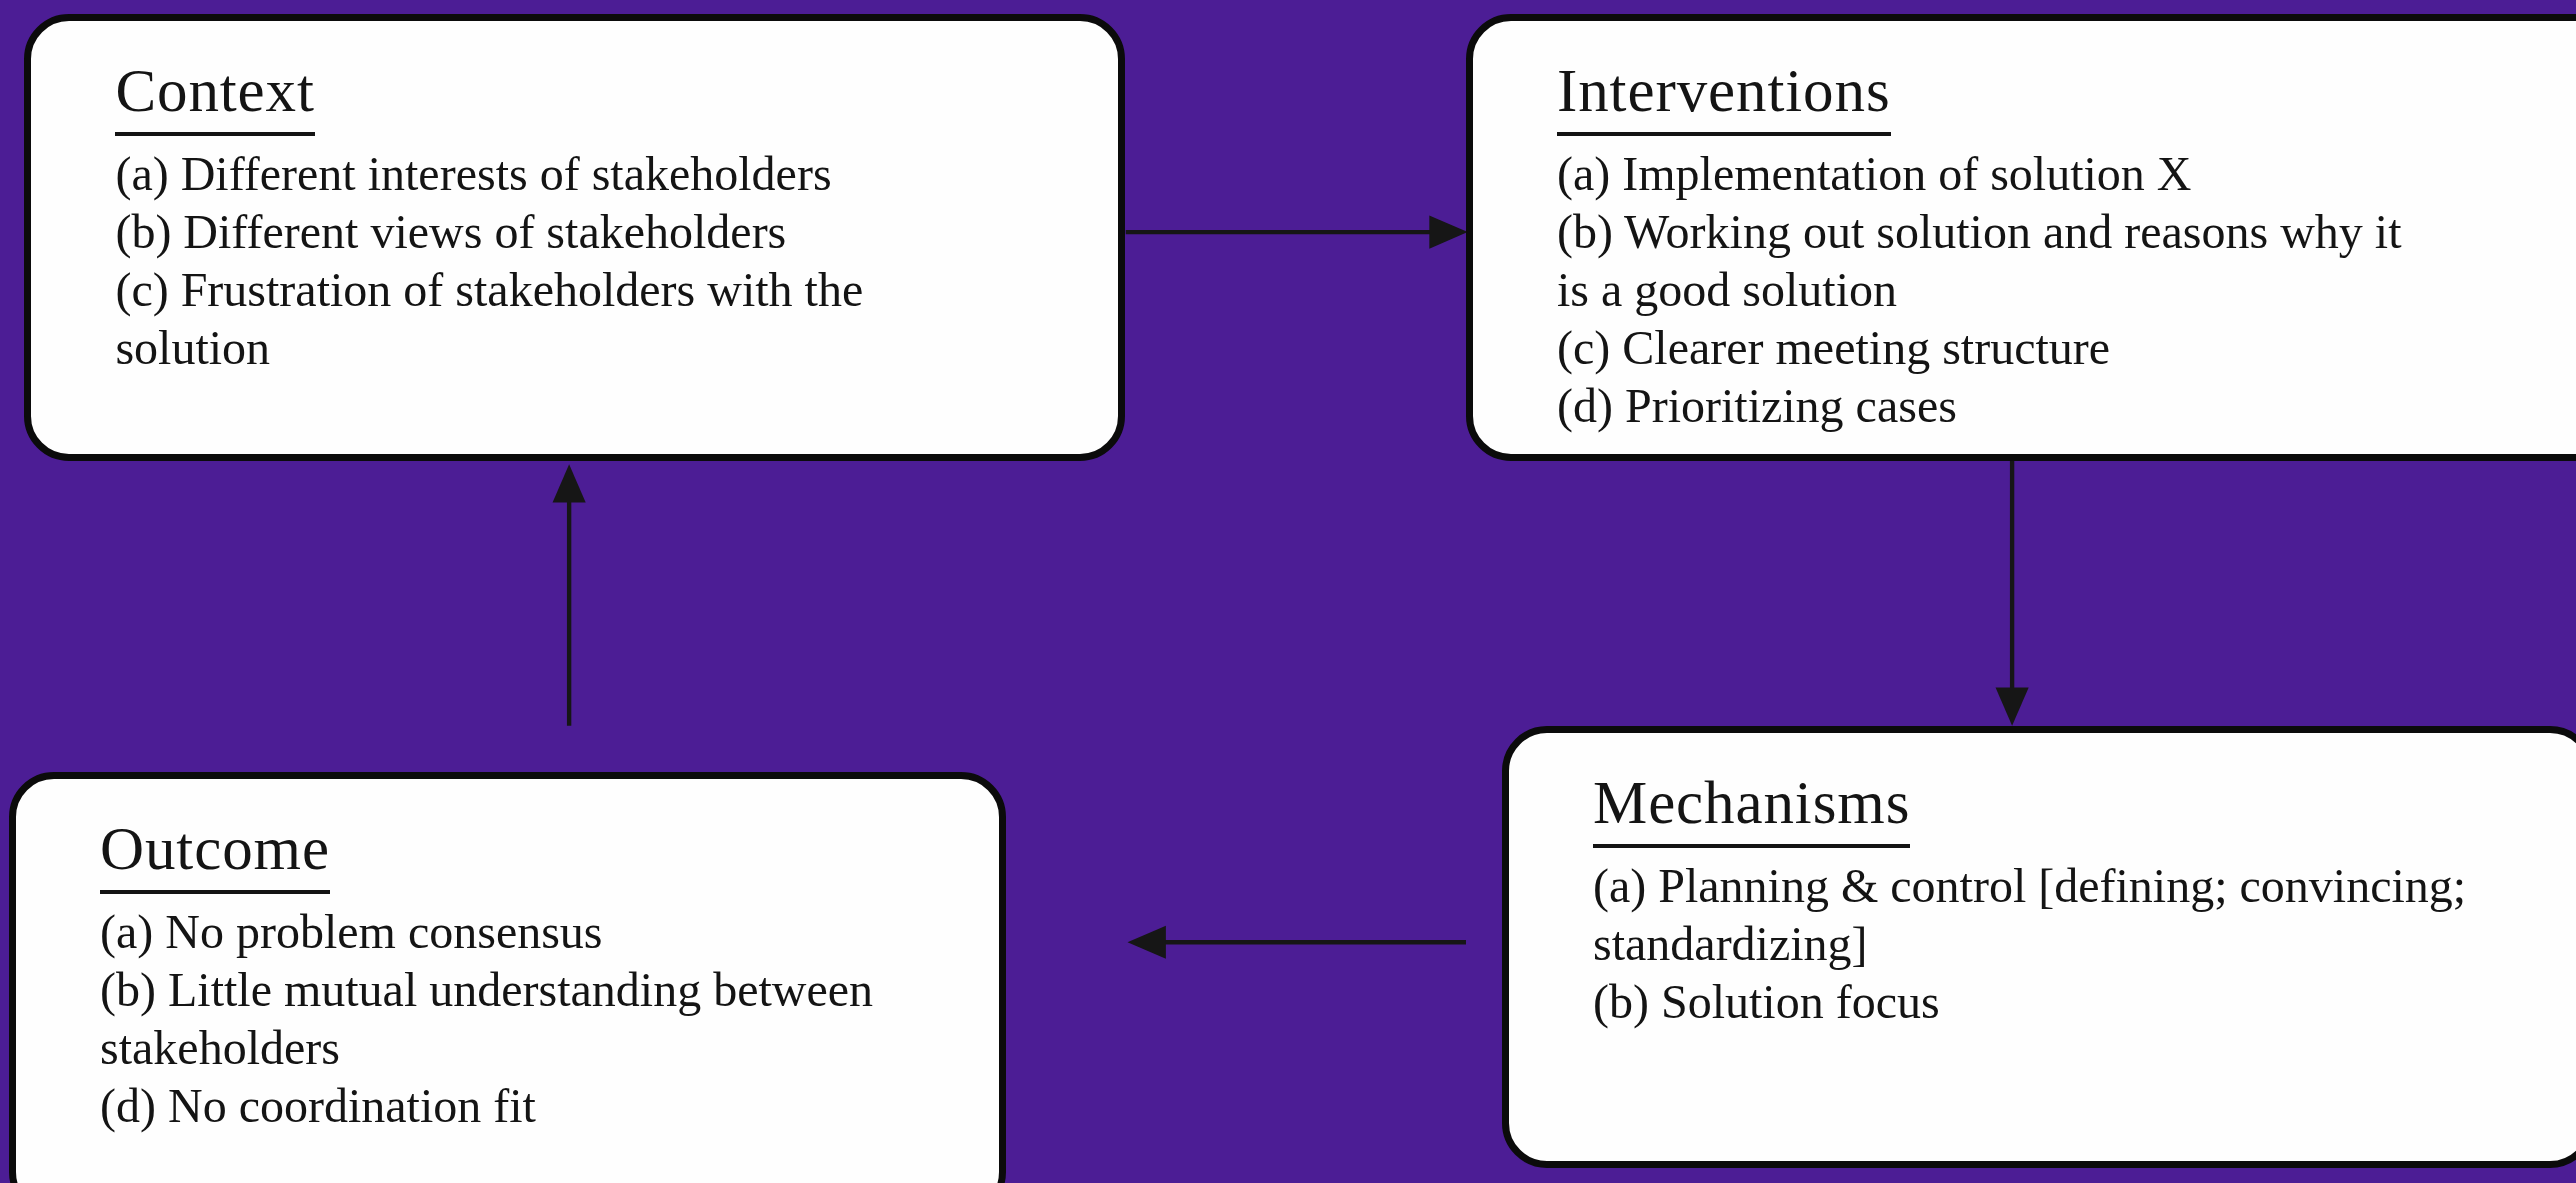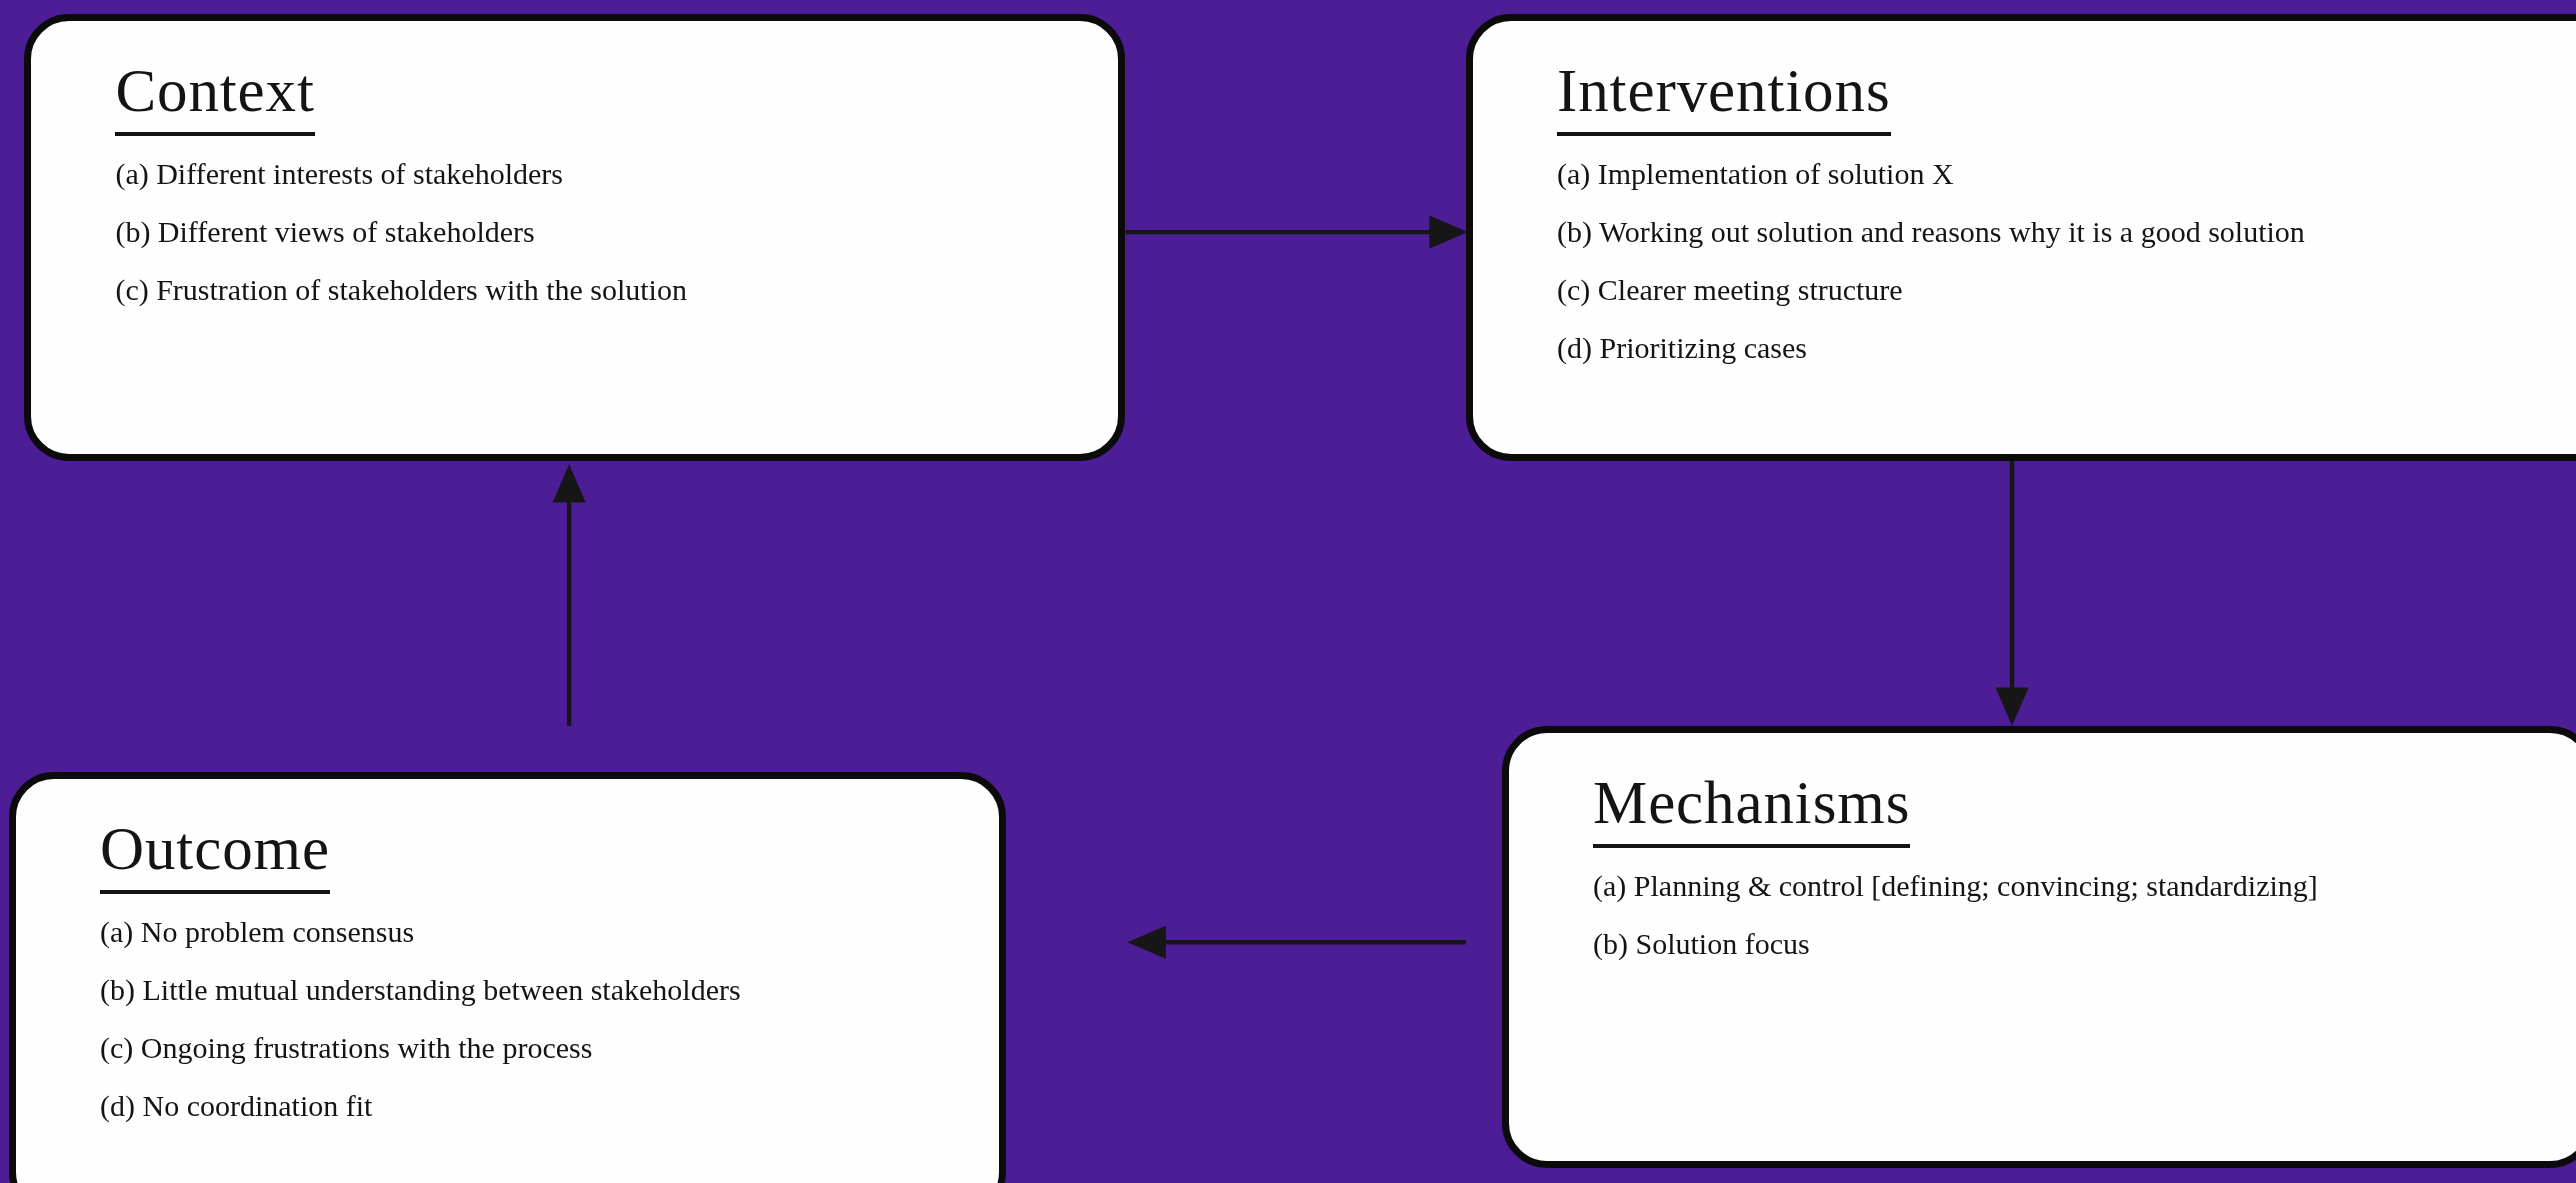--- a/index.html
+++ b/index.html
@@ -38,21 +38,21 @@
   .box-title {
     display: inline-block;
     font-size: 61px;
     line-height: 1.2;
     border-bottom: 4.4px solid #141414;
     padding-bottom: 5.2px;
     margin-bottom: 8.7px;
     letter-spacing: 0.9px;
   }
   .box-item {
-    font-size: 30px;
+    font-size: 48px;
     line-height: 58px;
   }
   .box--context .box-item,
   .box--outcome .box-item { max-width: 846px; }
   .box--interventions .box-item,
   .box--mechanisms .box-item { max-width: 881px; }
   .arrow-line { stroke: #161616; stroke-width: 5; }
   .arrow-head { fill: #161616; stroke: none; }
 </style>
 </head>
@@ -91,21 +91,20 @@
     <div class="box-item">(a) Implementation of solution X</div>
     <div class="box-item">(b) Working out solution and reasons why it is a good solution</div>
     <div class="box-item">(c) Clearer meeting structure</div>
     <div class="box-item">(d) Prioritizing cases</div>
   </div>
 
   <div class="box box--outcome">
     <div class="box-title">Outcome</div>
     <div class="box-item">(a) No problem consensus</div>
     <div class="box-item">(b) Little mutual understanding between stakeholders</div>
-    <div class="box-item">(c) Ongoing frustrations with the process</div>
     <div class="box-item">(d) No coordination fit</div>
   </div>
 
   <div class="box box--mechanisms">
     <div class="box-title">Mechanisms</div>
     <div class="box-item">(a) Planning &amp; control [defining; convincing; standardizing]</div>
     <div class="box-item">(b) Solution focus</div>
   </div>
 
 </div>

